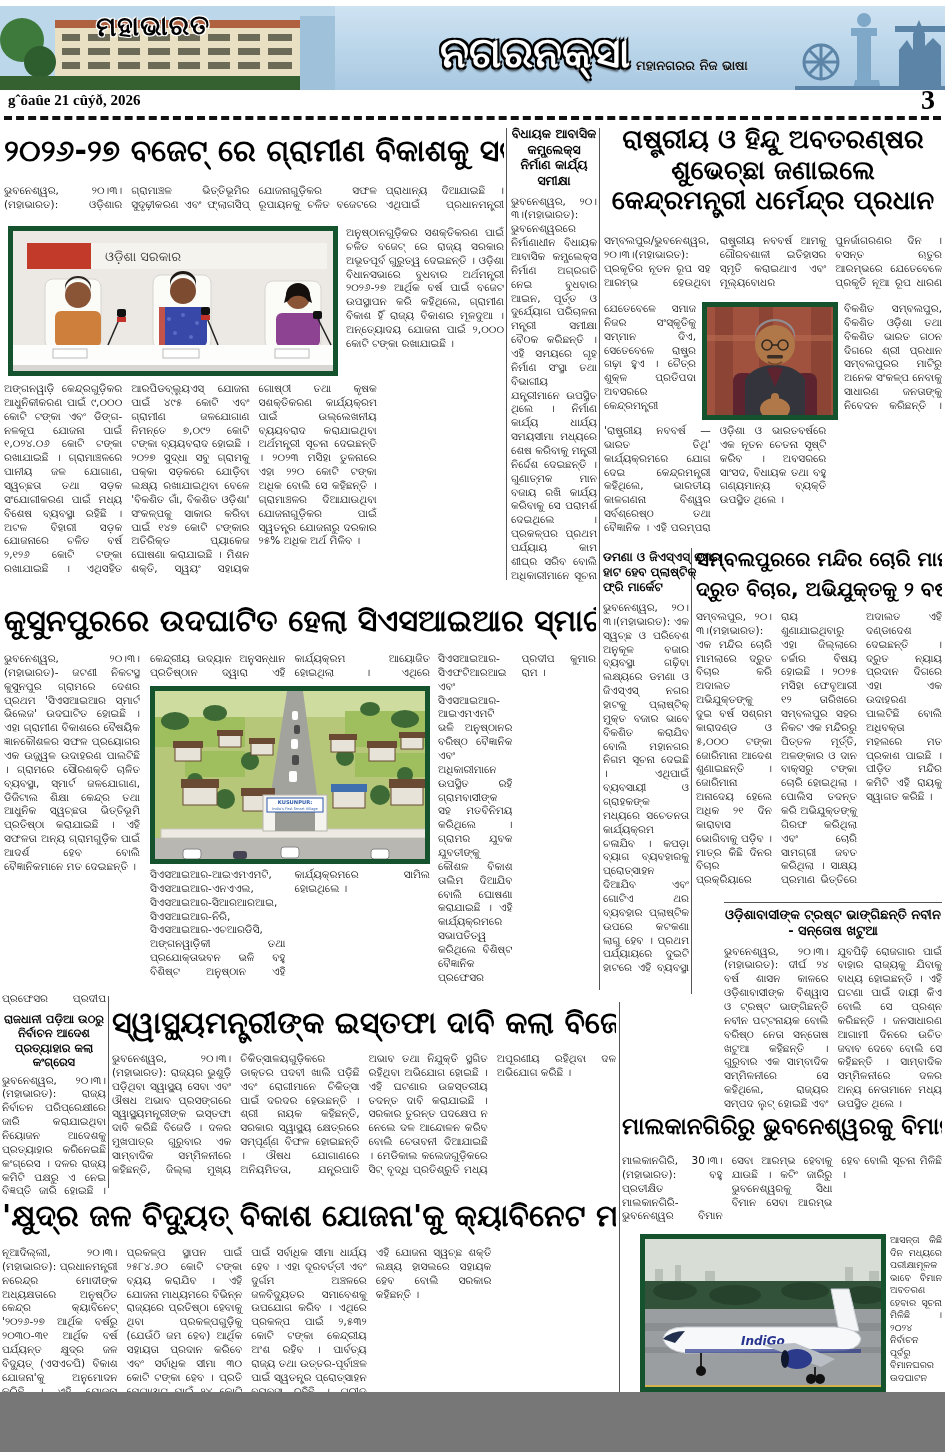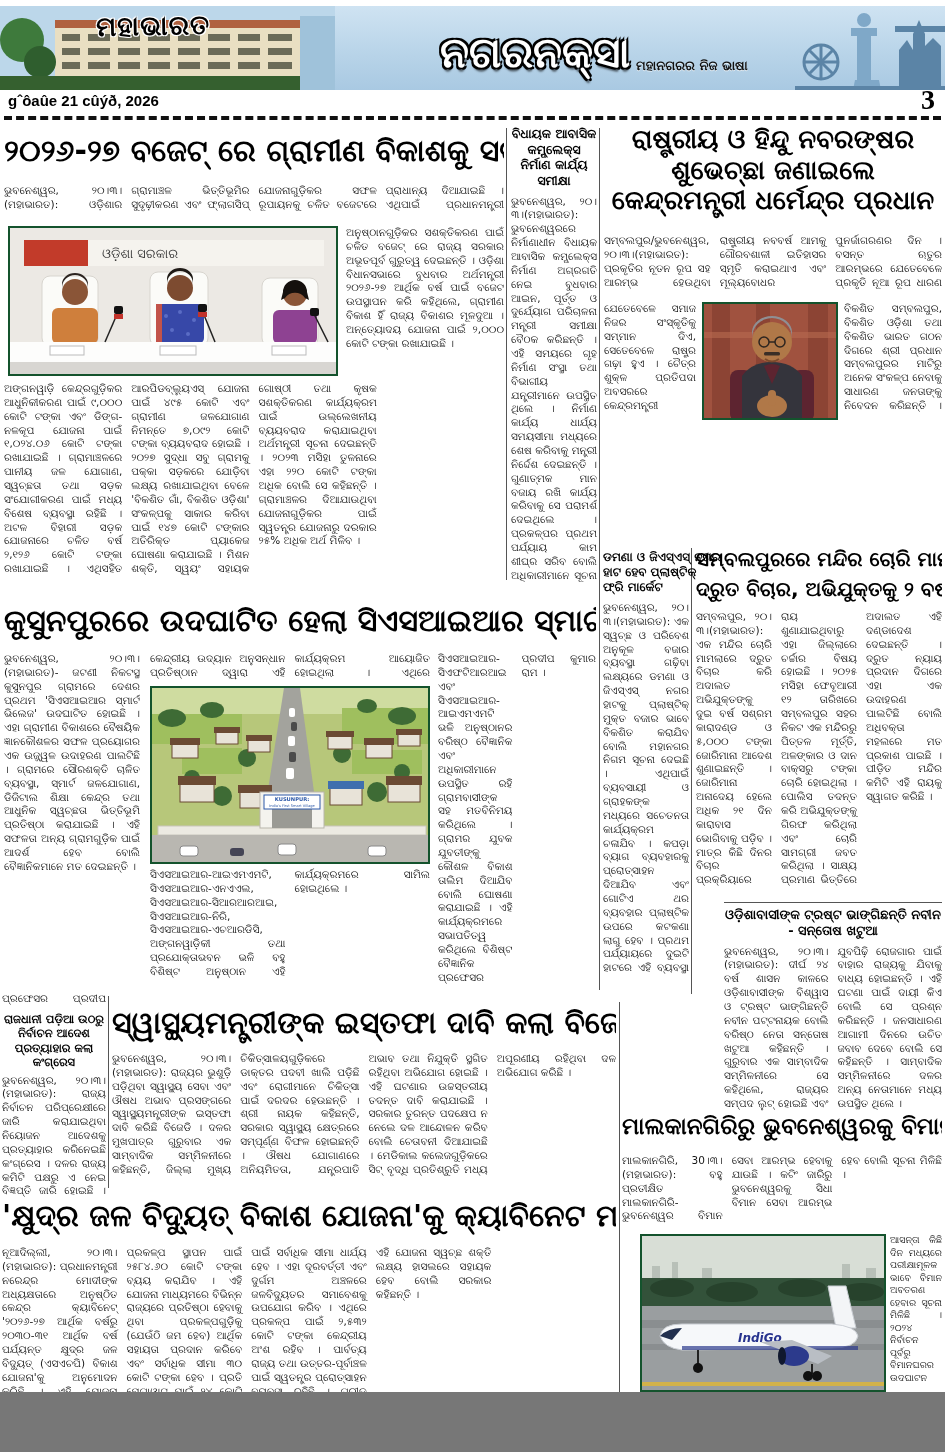--- a/index.html
+++ b/index.html
@@ -26,40 +26,40 @@
     position:absolute; left:340px; top:22px; width:290px; text-align:right;
     font-size:42px; font-weight:800; color:#ffffff;
     text-shadow:-2px -2px 0 #000, 2px -2px 0 #000, -2px 2px 0 #000, 2px 2px 0 #000, 0 4px 2px #00000088;
   }
   #paper-subtitle {
     position:absolute; left:636px; top:52px; font-size:13px; font-weight:700; color:#101010;
     text-shadow:0 1px 0 #ffffffaa;
   }
   #dateline {
     position:absolute; left:8px; top:92px; font-size:15px; font-weight:700;
-    font-family:Liberation Sans, sans-serif; color:#000;
+    font-family:Liberation Serif, serif; color:#000;
   }
   #page-number {
     position:absolute; right:10px; top:84px; font-size:28px; font-weight:700;
     font-family:"Liberation Serif", serif; color:#000;
   }
   #dashed-rule {
     position:absolute; left:4px; top:116px; width:937px; border-top:4px dashed #111;
   }
   
   .hl { font-weight:800; color:#000; text-align:center; white-space:nowrap; overflow:hidden; }
   .hl-wrap { font-weight:800; color:#000; text-align:center; white-space:normal; line-height:1.18; }
   .sub-hl { font-weight:800; color:#000; text-align:center; line-height:1.25; }
   .bodytext {
     font-size:10.5px; line-height:1.32; text-align:justify; color:#161616;
     overflow:hidden; column-fill:auto; column-gap:9px;
   }
   .c1{column-count:1;} .c2{column-count:2;} .c3{column-count:3;} .c4{column-count:4;} .c5{column-count:5;}
   .abs { position:absolute; }
-  .photo-frame { position:absolute; border:2px solid #14532d; background:#ddd; overflow:hidden; }
+  .photo-frame { position:absolute; border:5px solid #14532d; background:#ddd; overflow:hidden; }
   .vrule { position:absolute; width:1px; background:#555; }
 </style>
 </head>
 <body>
 
 <div id="page">
 
   <div id="masthead">
     <svg class="mh-photo" width="335" height="84" viewBox="0 0 335 84">
       <rect width="335" height="84" fill="#bcd7ea"></rect>
@@ -181,21 +181,21 @@
     <div class="bodytext c1 abs" style="left:342px;top:102px;width:158px;height:152px">ଅନୁଷ୍ଠାନଗୁଡ଼ିକର ସଶକ୍ତିକରଣ ପାଇଁ ଚଳିତ ବଜେଟ୍ ରେ ରାଜ୍ୟ ସରକାର ଅଭୂତପୂର୍ବ ଗୁରୁତ୍ୱ ଦେଇଛନ୍ତି । ଓଡ଼ିଶା ବିଧାନସଭାରେ ବୁଧବାର ଅର୍ଥମନ୍ତ୍ରୀ ୨୦୨୬-୨୭ ଆର୍ଥିକ ବର୍ଷ ପାଇଁ ବଜେଟ ଉପସ୍ଥାପନ କରି କହିଥିଲେ, ଗ୍ରାମୀଣ ବିକାଶ ହିଁ ରାଜ୍ୟ ବିକାଶର ମୂଳଦୁଆ । ଅନ୍ତ୍ୟୋଦୟ ଯୋଜନା ପାଇଁ ୨,୦୦୦ କୋଟି ଟଙ୍କା ରଖାଯାଇଛି ।</div>
     <div class="bodytext c4 abs" style="left:0;top:258px;width:500px;height:200px">ଅଙ୍ଗନୱାଡ଼ି କେନ୍ଦ୍ରଗୁଡ଼ିକର ଆଧୁନିକୀକରଣ ପାଇଁ ୯,୦୦୦ କୋଟି ଟଙ୍କା ଏବଂ ଡିଙ୍ଗ-ନଳକୂପ ଯୋଜନା ପାଇଁ ୧,୦୨୪.୦୬ କୋଟି ଟଙ୍କା ରଖାଯାଇଛି । ଗ୍ରାମାଞ୍ଚଳରେ ପାନୀୟ ଜଳ ଯୋଗାଣ, ସ୍ୱଚ୍ଛତା ତଥା ସଡ଼କ ସଂଯୋଗୀକରଣ ପାଇଁ ମଧ୍ୟ ବିଶେଷ ବ୍ୟବସ୍ଥା ରହିଛି । ଅଟଳ ବିହାରୀ ସଡ଼କ ଯୋଜନାରେ ଚଳିତ ବର୍ଷ ୨,୧୨୬ କୋଟି ଟଙ୍କା ରଖାଯାଇଛି । ଏଥିସହିତ ଆରପିଡବ୍ଲ୍ୟୁଏସ୍ ଯୋଜନା ପାଇଁ ୪୯୫ କୋଟି ଏବଂ ଗ୍ରାମୀଣ ଜଳଯୋଗାଣ ନିମନ୍ତେ ୭,୦୯୨ କୋଟି ଟଙ୍କା ବ୍ୟୟବରାଦ ହୋଇଛି । ୨୦୨୭ ସୁଦ୍ଧା ସବୁ ଗ୍ରାମକୁ ପକ୍କା ସଡ଼କରେ ଯୋଡ଼ିବା ଲକ୍ଷ୍ୟ ରଖାଯାଇଥିବା ବେଳେ 'ବିକଶିତ ଗାଁ, ବିକଶିତ ଓଡ଼ିଶା' ସଂକଳ୍ପକୁ ସାକାର କରିବା ପାଇଁ ୧୪୭ କୋଟି ଟଙ୍କାର ଅତିରିକ୍ତ ପ୍ୟାକେଜ ଘୋଷଣା କରାଯାଇଛି । ମିଶନ ଶକ୍ତି, ସ୍ୱୟଂ ସହାୟକ ଗୋଷ୍ଠୀ ତଥା କୃଷକ ସଶକ୍ତିକରଣ କାର୍ଯ୍ୟକ୍ରମ ପାଇଁ ଉଲ୍ଲେଖନୀୟ ବ୍ୟୟବରାଦ କରାଯାଇଥିବା ଅର୍ଥମନ୍ତ୍ରୀ ସୂଚନା ଦେଇଛନ୍ତି । ୨୦୨୩ ମସିହା ତୁଳନାରେ ଏହା ୨୨୦ କୋଟି ଟଙ୍କା ଅଧିକ ବୋଲି ସେ କହିଛନ୍ତି । ଗ୍ରାମାଞ୍ଚଳର ଦିଆଯାଉଥିବା ଯୋଜନାଗୁଡ଼ିକର ପାଇଁ ସ୍ୱତନ୍ତ୍ର ଯୋଜନାରୁ ଦରକାର ୨୫% ଅଧିକ ଅର୍ଥ ମିଳିବ ।</div>
   </div>
 
   <div class="abs" style="left:511px;top:126px;width:86px;height:456px">
     <div class="sub-hl" style="font-size:12.5px">ବିଧାୟକ ଆବାସିକ କମ୍ପ୍ଲେକ୍ସ ନିର୍ମାଣ କାର୍ଯ୍ୟ ସମୀକ୍ଷା</div>
     <div class="bodytext c1" style="width:86px;height:400px;margin-top:6px">ଭୁବନେଶ୍ୱର, ୨୦।୩।(ମହାଭାରତ): ଭୁବନେଶ୍ୱରରେ ନିର୍ମାଣାଧୀନ ବିଧାୟକ ଆବାସିକ କମ୍ପ୍ଲେକ୍ସ ନିର୍ମାଣ ଅଗ୍ରଗତି ନେଇ ବୁଧବାର ଆଇନ, ପୂର୍ତ୍ତ ଓ ଦୁର୍ଯ୍ୟୋଗ ପରିଚାଳନା ମନ୍ତ୍ରୀ ସମୀକ୍ଷା ବୈଠକ କରିଛନ୍ତି । ଏହି ସମୟରେ ଗୃହ ନିର୍ମାଣ ସଂସ୍ଥା ତଥା ବିଭାଗୀୟ ଯନ୍ତ୍ରୀମାନେ ଉପସ୍ଥିତ ଥିଲେ । ନିର୍ମାଣ କାର୍ଯ୍ୟ ଧାର୍ଯ୍ୟ ସମୟସୀମା ମଧ୍ୟରେ ଶେଷ କରିବାକୁ ମନ୍ତ୍ରୀ ନିର୍ଦ୍ଦେଶ ଦେଇଛନ୍ତି । ଗୁଣାତ୍ମକ ମାନ ବଜାୟ ରଖି କାର୍ଯ୍ୟ କରିବାକୁ ସେ ପରାମର୍ଶ ଦେଇଥିଲେ । ପ୍ରକଳ୍ପର ପ୍ରଥମ ପର୍ଯ୍ୟାୟ କାମ ଶୀଘ୍ର ସରିବ ବୋଲି ଅଧିକାରୀମାନେ ସୂଚନା ଦେଇଛନ୍ତି । ବୈଠକରେ ବିଭାଗର ବରିଷ୍ଠ ଅଧିକାରୀ, ଯନ୍ତ୍ରୀ ଏବଂ ଠିକା ସଂସ୍ଥାର ଅଧିକାରୀ ପ୍ରମୁଖ ଉପସ୍ଥିତ ଥିଲେ ।</div>
   </div>
 
   <div class="abs" style="left:604px;top:124px;width:338px;height:414px">
-    <div class="hl-wrap" style="font-size:26px;height:104px;overflow:hidden">ରାଷ୍ଟ୍ରୀୟ ଓ ହିନ୍ଦୁ ନବରଙ୍ଷର ଶୁଭେଚ୍ଛା ଜଣାଇଲେ କେନ୍ଦ୍ରମନ୍ତ୍ରୀ ଧର୍ମେନ୍ଦ୍ର ପ୍ରଧାନ</div>
+    <div class="hl-wrap" style="font-size:26px;height:104px;overflow:hidden">ରାଷ୍ଟ୍ରୀୟ ଓ ହିନ୍ଦୁ ଅବତରଣ୍ଷର ଶୁଭେଚ୍ଛା ଜଣାଇଲେ କେନ୍ଦ୍ରମନ୍ତ୍ରୀ ଧର୍ମେନ୍ଦ୍ର ପ୍ରଧାନ</div>
     <div class="bodytext c3 abs" style="left:0;top:110px;width:338px;height:64px">ସମ୍ବଲପୁର/ଭୁବନେଶ୍ୱର, ୨୦।୩।(ମହାଭାରତ): ପ୍ରକୃତିର ନୂତନ ରୂପ ସହ ଆରମ୍ଭ ହେଉଥିବା ରାଷ୍ଟ୍ରୀୟ ନବବର୍ଷ ଆମକୁ ଗୌରବଶାଳୀ ଇତିହାସର ସ୍ମୃତି କରାଇଥାଏ ଏବଂ ମୂଲ୍ୟବୋଧର ପୁନର୍ଜାଗରଣର ଦିନ । ବସନ୍ତ ଋତୁର ଆରମ୍ଭରେ ଯେତେବେଳେ ପ୍ରକୃତି ନୂଆ ରୂପ ଧାରଣ କରେ, ସେତେବେଳେ ଭାରତୀୟ ନବବର୍ଷ ପାଳିତ ହୁଏ ।</div>
     <div class="bodytext c1 abs" style="left:0;top:178px;width:92px;height:118px">ଯେତେବେଳେ ସମାଜ ନିଜର ସଂସ୍କୃତିକୁ ସମ୍ମାନ ଦିଏ, ସେତେବେଳେ ରାଷ୍ଟ୍ର ଗଢ଼ା ହୁଏ । ଚୈତ୍ର ଶୁକ୍ଳ ପ୍ରତିପଦା ଅବସରରେ କେନ୍ଦ୍ରମନ୍ତ୍ରୀ ରାଜ୍ୟବାସୀଙ୍କୁ ଶୁଭେଚ୍ଛା ଜଣାଇଛନ୍ତି ।</div>
     <div class="photo-frame" style="left:98px;top:178px;width:136px;height:118px">
       <svg width="136" height="118" viewBox="0 0 136 118">
         <rect width="136" height="118" fill="#a0523f"></rect>
         <g fill="#8c4434">
             <rect x="8" y="0" width="18" height="118"></rect>
             <rect x="52" y="0" width="14" height="118"></rect>
             <rect x="104" y="0" width="20" height="118"></rect>
           </g>
@@ -215,20 +215,21 @@
         <g stroke="#2e2620" stroke-width="1.5" fill="none">
           <circle cx="60" cy="38" r="5"></circle>
             <circle cx="76" cy="38" r="5"></circle>
             <line x1="65" y1="38" x2="71" y2="38"></line>
         </g>
         <rect x="60" y="48" width="16" height="3.5" rx="1.5" fill="#3a2e26"></rect>
         <path d="M61,55 q7,5 14,0" stroke="#7c4a2c" stroke-width="2" fill="none"></path>
       </svg>
     </div>
     <div class="bodytext c1 abs" style="left:240px;top:178px;width:98px;height:118px">ବିକଶିତ ସମ୍ବଲପୁର, ବିକଶିତ ଓଡ଼ିଶା ତଥା ବିକଶିତ ଭାରତ ଗଠନ ଦିଗରେ ଶ୍ରୀ ପ୍ରଧାନ ସମ୍ବଲପୁରର ମାଟିରୁ ଅନେକ ସଂକଳ୍ପ ନେବାକୁ ସାଧାରଣ ଜନତାଙ୍କୁ ନିବେଦନ କରିଛନ୍ତି । ସେ କହିଛନ୍ତି, 'ନିଜର ସଂସ୍କୃତି, ସଭ୍ୟତା ଓ ଭାଷାକୁ ସମ୍ମାନ ଦେବା' ।</div>
+    <div class="bodytext c3 abs" style="left:0;top:300px;width:338px;height:112px">'ରାଷ୍ଟ୍ରୀୟ ନବବର୍ଷ — ଭାରତ ତିଥି' କାର୍ଯ୍ୟକ୍ରମରେ ଯୋଗ ଦେଇ କେନ୍ଦ୍ରମନ୍ତ୍ରୀ କହିଥିଲେ, ଭାରତୀୟ କାଳଗଣନା ବିଶ୍ୱର ସର୍ବଶ୍ରେଷ୍ଠ ତଥା ବୈଜ୍ଞାନିକ । ଏହି ପରମ୍ପରା ଓଡ଼ିଶା ଓ ଭାରତବର୍ଷରେ ଏକ ନୂତନ ଚେତନା ସୃଷ୍ଟି କରିବ । ଅବସରରେ ସାଂସଦ, ବିଧାୟକ ତଥା ବହୁ ଗଣ୍ୟମାନ୍ୟ ବ୍ୟକ୍ତି ଉପସ୍ଥିତ ଥିଲେ ।</div>
   </div>
 
   <div class="abs" style="left:603px;top:550px;width:118px;height:444px">
     <div class="sub-hl" style="font-size:12px;text-align:left">ଡମଣା ଓ ଜିଏସ୍ଏସ୍ ନଗର ହାଟ ହେବ ପ୍ଲାଷ୍ଟିକ୍ ଫ୍ରି ମାର୍କେଟ</div>
     <div class="bodytext c1" style="width:86px;height:388px;margin-top:6px">ଭୁବନେଶ୍ୱର, ୨୦।୩।(ମହାଭାରତ): ଏକ ସ୍ୱଚ୍ଛ ଓ ପରିବେଶ ଅନୁକୂଳ ବଜାର ବ୍ୟବସ୍ଥା ଗଢ଼ିବା ଲକ୍ଷ୍ୟରେ ଡମଣା ଓ ଜିଏସ୍ଏସ୍ ନଗର ହାଟକୁ ପ୍ଲାଷ୍ଟିକ୍ ମୁକ୍ତ ବଜାର ଭାବେ ବିକଶିତ କରାଯିବ ବୋଲି ମହାନଗର ନିଗମ ସୂଚନା ଦେଇଛି । ଏଥିପାଇଁ ବ୍ୟବସାୟୀ ଓ ଗ୍ରାହକଙ୍କ ମଧ୍ୟରେ ସଚେତନତା କାର୍ଯ୍ୟକ୍ରମ ଚଳାଯିବ । କପଡ଼ା ବ୍ୟାଗ ବ୍ୟବହାରକୁ ପ୍ରୋତ୍ସାହନ ଦିଆଯିବ ଏବଂ ଗୋଟିଏ ଥର ବ୍ୟବହାର ପ୍ଲାଷ୍ଟିକ ଉପରେ କଟକଣା ଲାଗୁ ହେବ । ପ୍ରଥମ ପର୍ଯ୍ୟାୟରେ ଦୁଇଟି ହାଟରେ ଏହି ବ୍ୟବସ୍ଥା କାର୍ଯ୍ୟକାରୀ ହେବ । ନିୟମ ଉଲ୍ଲଂଘନ କଲେ ଜରିମାନା ଆଦାୟ କରାଯିବ ବୋଲି ନିଗମ ପକ୍ଷରୁ କୁହାଯାଇଛି । ସ୍ୱଚ୍ଛ ସହର ଅଭିଯାନରେ ସାମିଲ ହେବାକୁ ନାଗରିକଙ୍କୁ ଆହ୍ୱାନ ଦିଆଯାଇଛି । ଆଗାମୀ ଦିନରେ ଅନ୍ୟ ହାଟଗୁଡ଼ିକୁ ମଧ୍ୟ ଏହି ଯୋଜନାରେ ସାମିଲ କରାଯିବ ।</div>
   </div>
 
   <div class="abs" style="left:696px;top:544px;width:246px;height:356px">
     <div class="hl" style="font-size:20px;height:30px;line-height:30px">ସମ୍ବଲପୁରରେ ମନ୍ଦିର ଚୋରି ମାମଲାରେ</div>
     <div class="hl" style="font-size:20px;height:30px;line-height:30px">ଦ୍ରୁତ ବିଚାର, ଅଭିଯୁକ୍ତକୁ ୨ ବର୍ଷ କାରାଦଣ୍ଡ</div>

